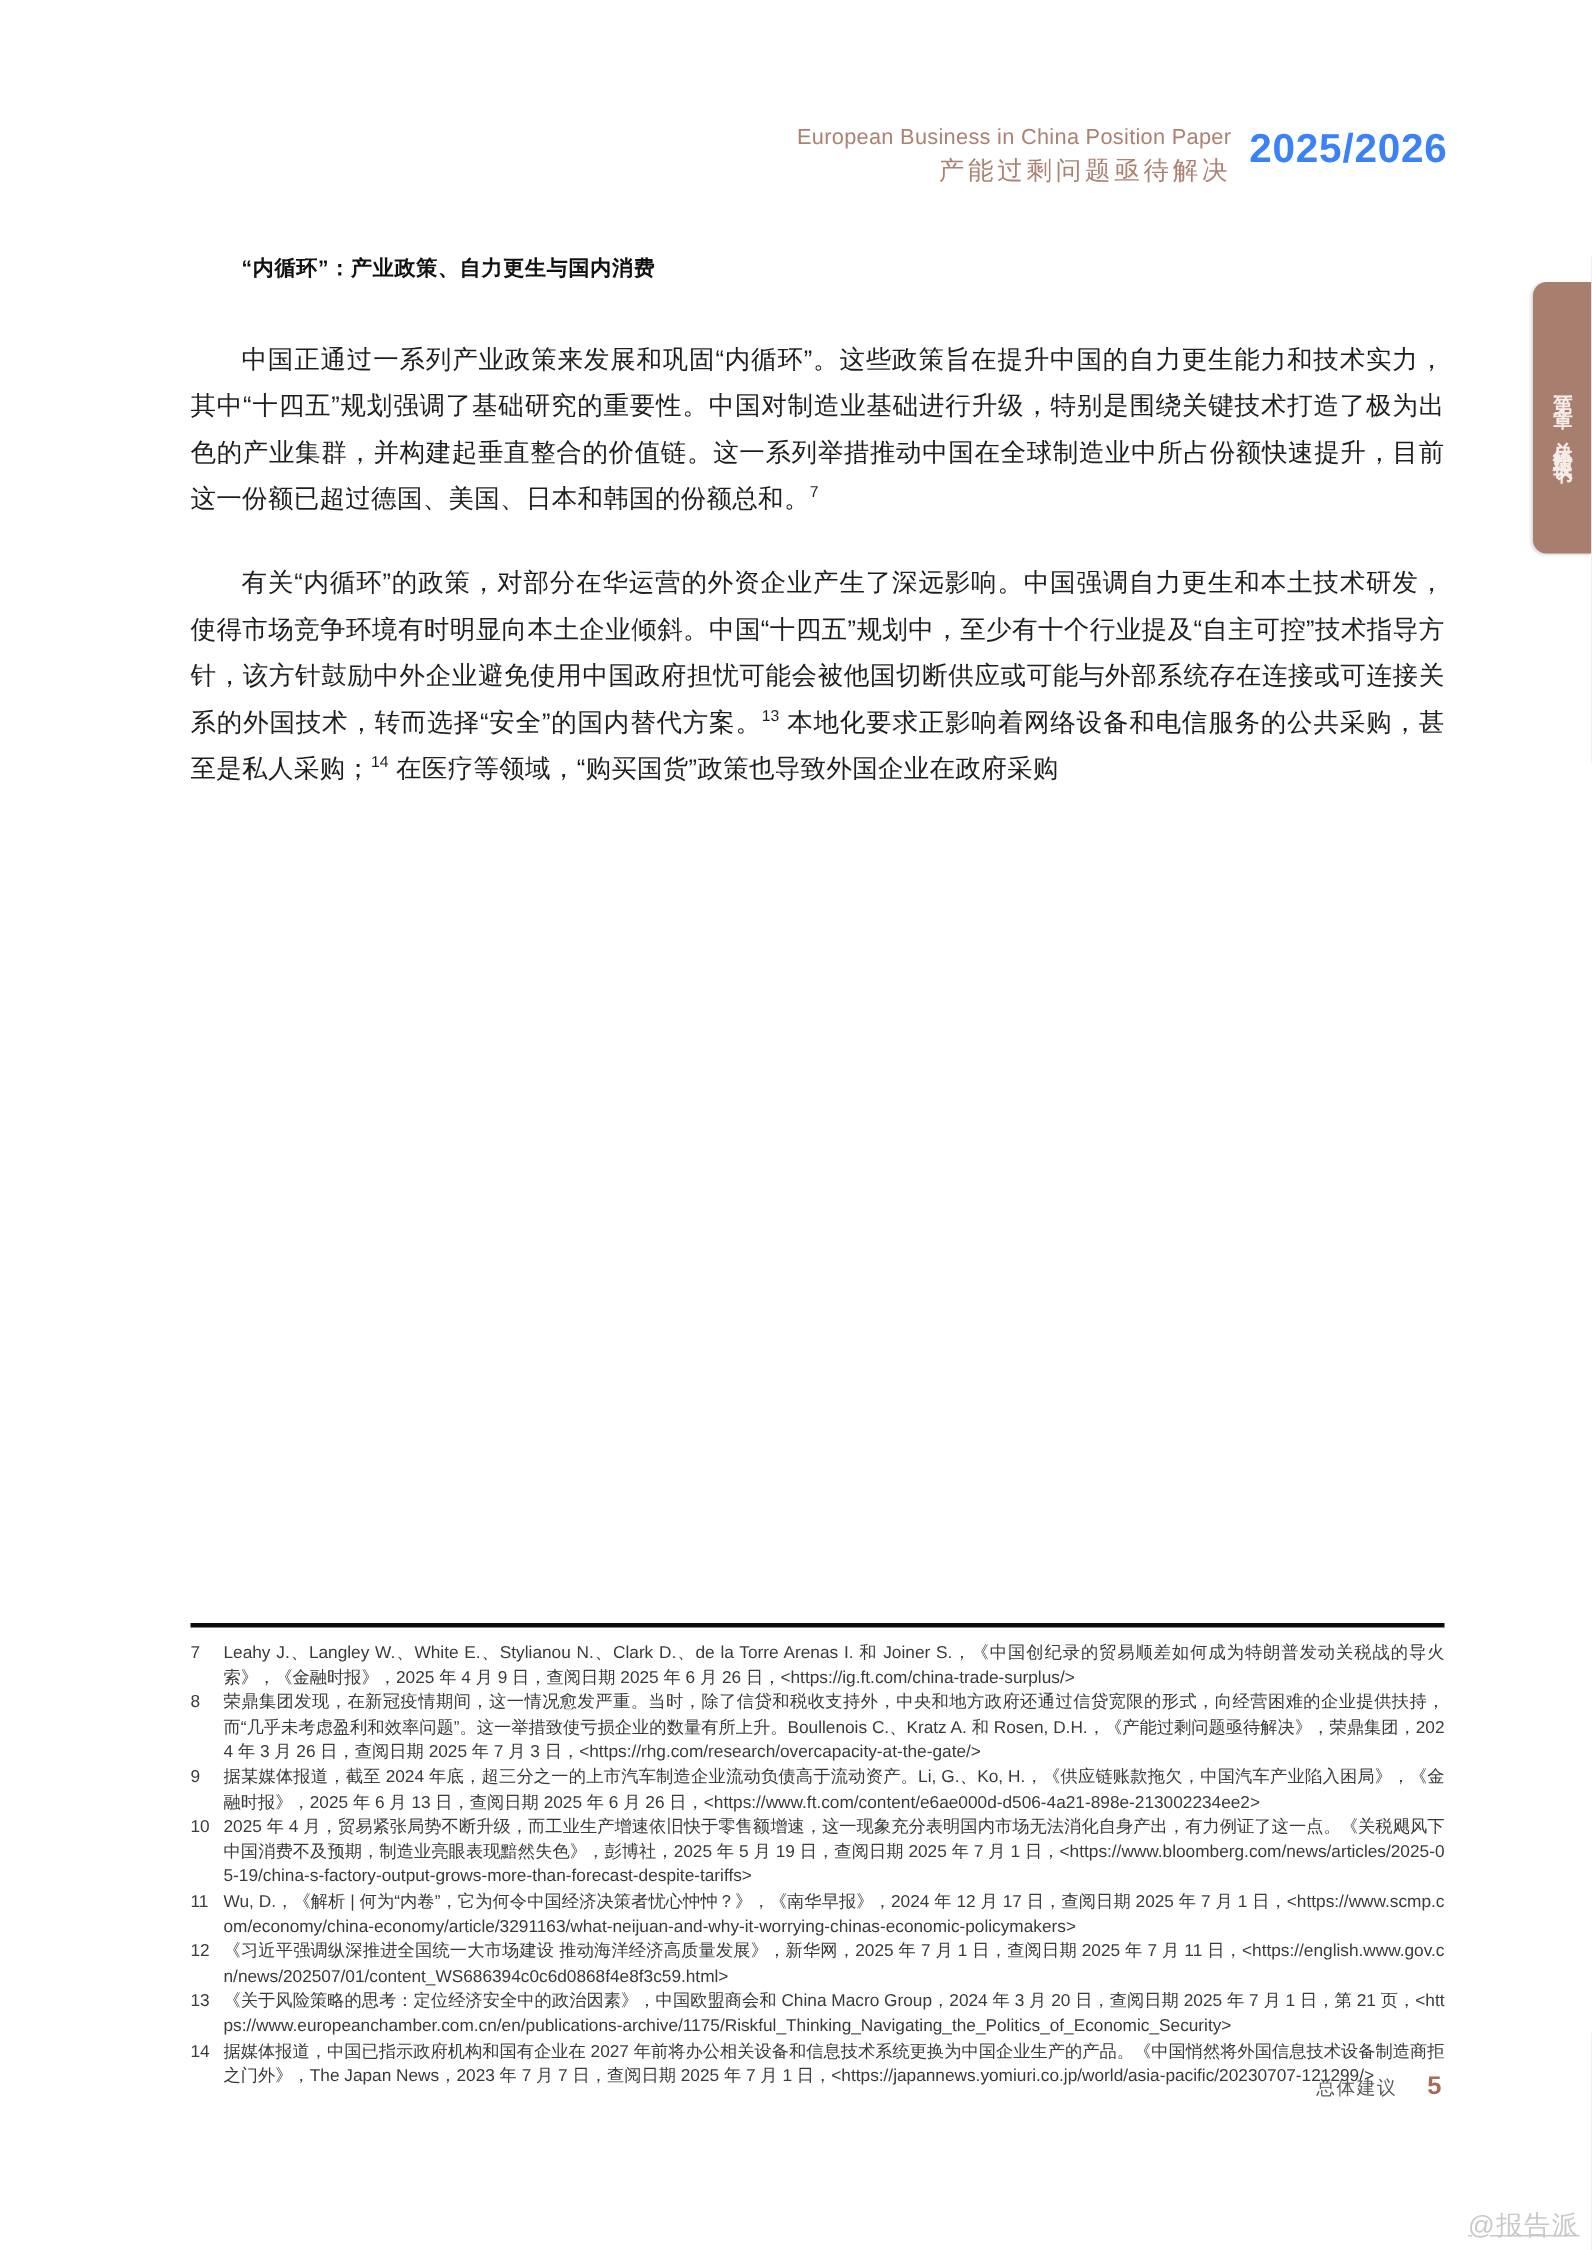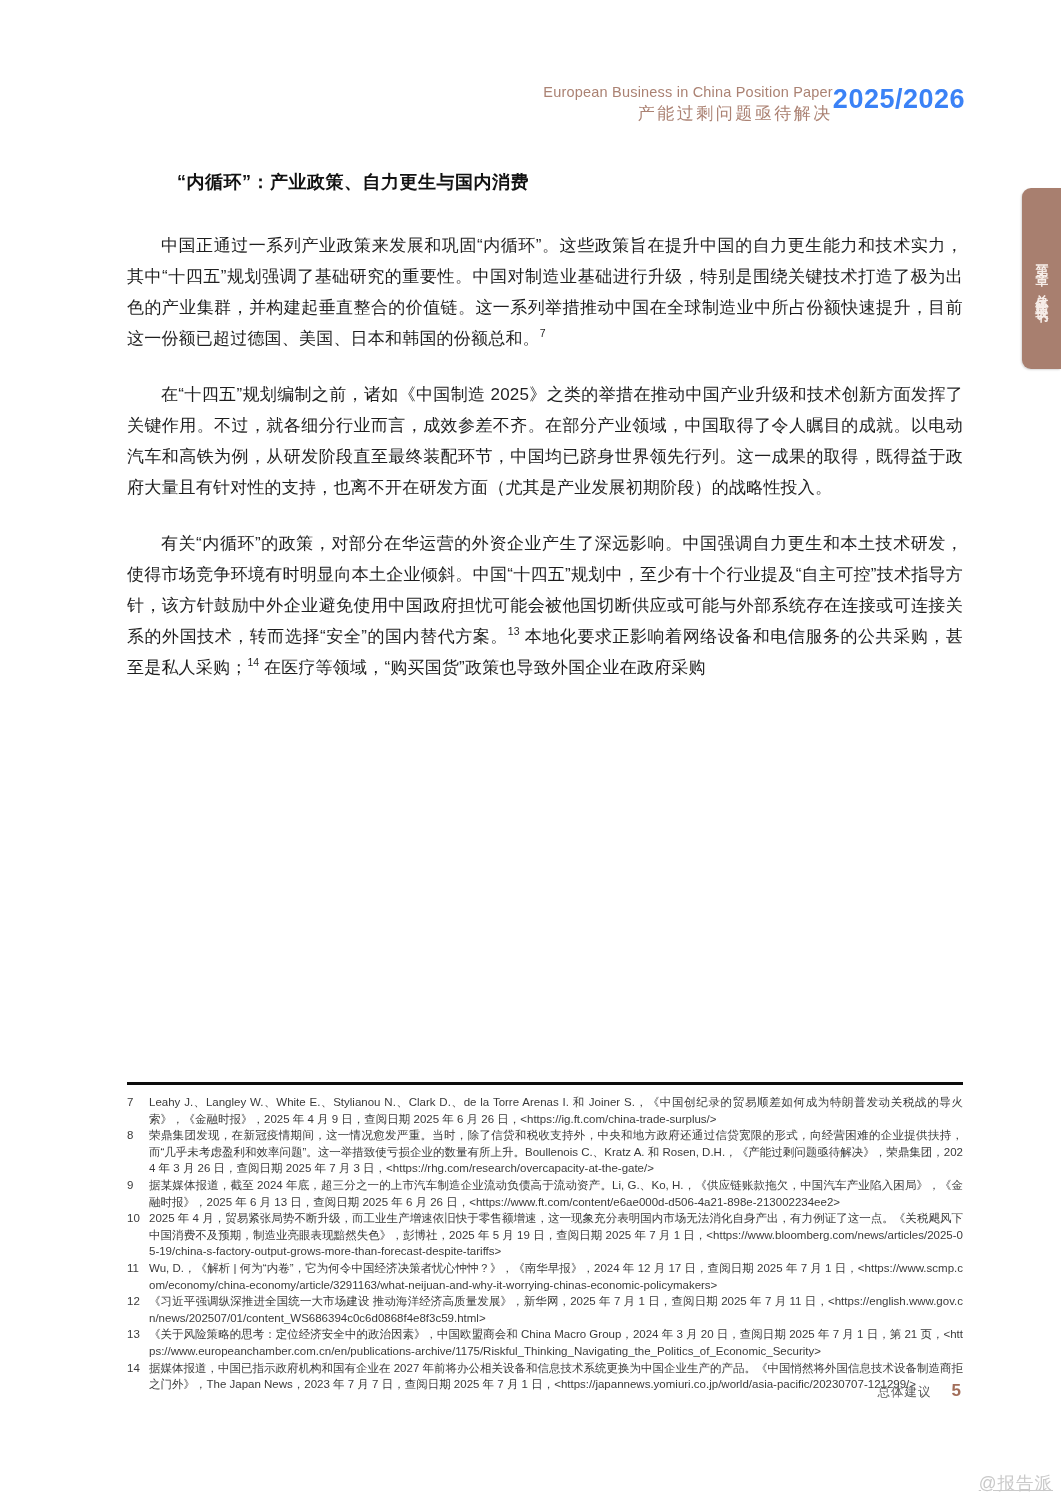--- a/index.html
+++ b/index.html
@@ -8,21 +8,21 @@
     width: 1061px; height: 1500px;
     margin: 0 auto;
     background: #ffffff;
     font-family: "Liberation Sans", sans-serif;
     overflow: hidden;
   }
 
   
   .header {
     position: absolute; top: 82px; right: 96px;
-    display: flex; align-items: flex-start; 
+    display: flex; align-items: flex-start; gap: 12px;
   }
   .header-titles { text-align: right; color: #ab8273; }
   .header-title-en { font-size: 14.5px; line-height: 20px; letter-spacing: 0.2px; }
   .header-title-zh { font-size: 17px; line-height: 23px; letter-spacing: 2.5px; }
   .header-edition {
     font-size: 27px; font-weight: bold; color: #3b82f6;
     line-height: 30px; letter-spacing: 0.5px; margin-top: 2px;
   }
 
   
@@ -36,22 +36,22 @@
   }
   .chapter-tab-label {
     writing-mode: vertical-rl;
     color: #f6ede8; font-size: 13px; letter-spacing: 4px;
     font-weight: bold;
   }
 
   
   .content { position: absolute; left: 127px; top: 170px; width: 836px; }
   .section-title {
-    font-size: 18px; font-weight: bold; color: #111;
-    margin: 0 0 36px 50px; letter-spacing: 0.5px;
+    font-size: 14px; font-weight: bold; color: #111;
+    margin: 0 0 36px 34px; letter-spacing: 0.5px;
   }
   .body-paragraph {
     font-size: 17px; line-height: 31px; color: #1e1e1e;
     text-align: justify; text-indent: 2em;
     margin: 16px 0 25px 0;
     letter-spacing: 0.2px;
   }
   .body-paragraph sup {
     font-size: 10.5px; line-height: 0; vertical-align: super;
     letter-spacing: 0;
@@ -97,21 +97,20 @@
   </div>
 
   <div class="chapter-tab">
     <span class="chapter-tab-label">第一章：总体建议书</span>
   </div>
 
   <div class="content">
     <h2 class="section-title">“内循环”：产业政策、自力更生与国内消费</h2>
     <div id="paragraphs">
         <p class="body-paragraph">中国正通过一系列产业政策来发展和巩固“内循环”。这些政策旨在提升中国的自力更生能力和技术实力，其中“十四五”规划强调了基础研究的重要性。中国对制造业基础进行升级，特别是围绕关键技术打造了极为出色的产业集群，并构建起垂直整合的价值链。这一系列举措推动中国在全球制造业中所占份额快速提升，目前这一份额已超过德国、美国、日本和韩国的份额总和。<sup>7</sup></p>
-        <p class="body-paragraph">在“十四五”规划编制之前，诸如《中国制造 2025》之类的举措在推动中国产业升级和技术创新方面发挥了关键作用。不过，就各细分行业而言，成效参差不齐。在部分产业领域，中国取得了令人瞩目的成就。以电动汽车和高铁为例，从研发阶段直至最终装配环节，中国均已跻身世界领先行列。这一成果的取得，既得益于政府大量且有针对性的支持，也离不开在研发方面（尤其是产业发展初期阶段）的战略性投入。</p>
         <p class="body-paragraph">有关“内循环”的政策，对部分在华运营的外资企业产生了深远影响。中国强调自力更生和本土技术研发，使得市场竞争环境有时明显向本土企业倾斜。中国“十四五”规划中，至少有十个行业提及“自主可控”技术指导方针，该方针鼓励中外企业避免使用中国政府担忧可能会被他国切断供应或可能与外部系统存在连接或可连接关系的外国技术，转而选择“安全”的国内替代方案。<sup>13</sup> 本地化要求正影响着网络设备和电信服务的公共采购，甚至是私人采购；<sup>14</sup> 在医疗等领域，“购买国货”政策也导致外国企业在政府采购</p>
       </div>
   </div>
 
   <div class="footnote-rule"></div>
   <div class="footnotes" id="footnotes">
       <div class="footnote">
         <div class="footnote-num">7</div>
         <div class="footnote-text">Leahy J.、Langley W.、White E.、Stylianou N.、Clark D.、de la Torre Arenas I. 和 Joiner S.，《中国创纪录的贸易顺差如何成为特朗普发动关税战的导火索》，《金融时报》，2025 年 4 月 9 日，查阅日期 2025 年 6 月 26 日，&lt;https://ig.ft.com/china-trade-surplus/&gt;</div>
       </div>

